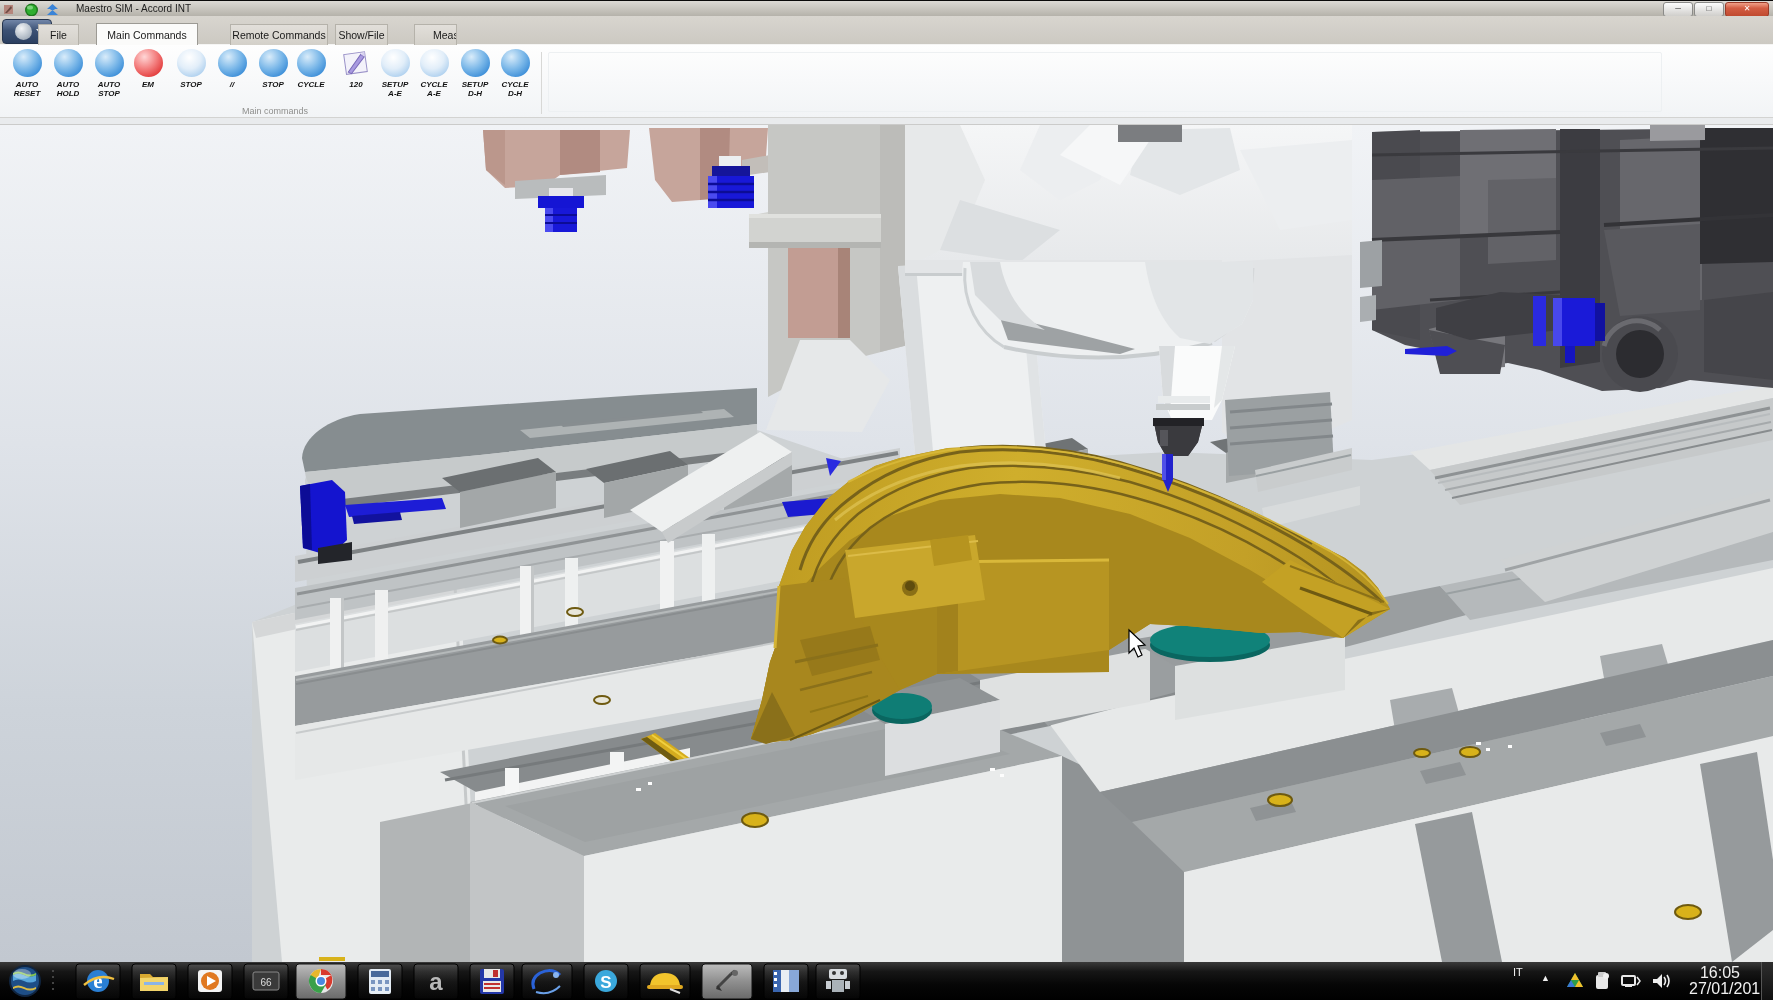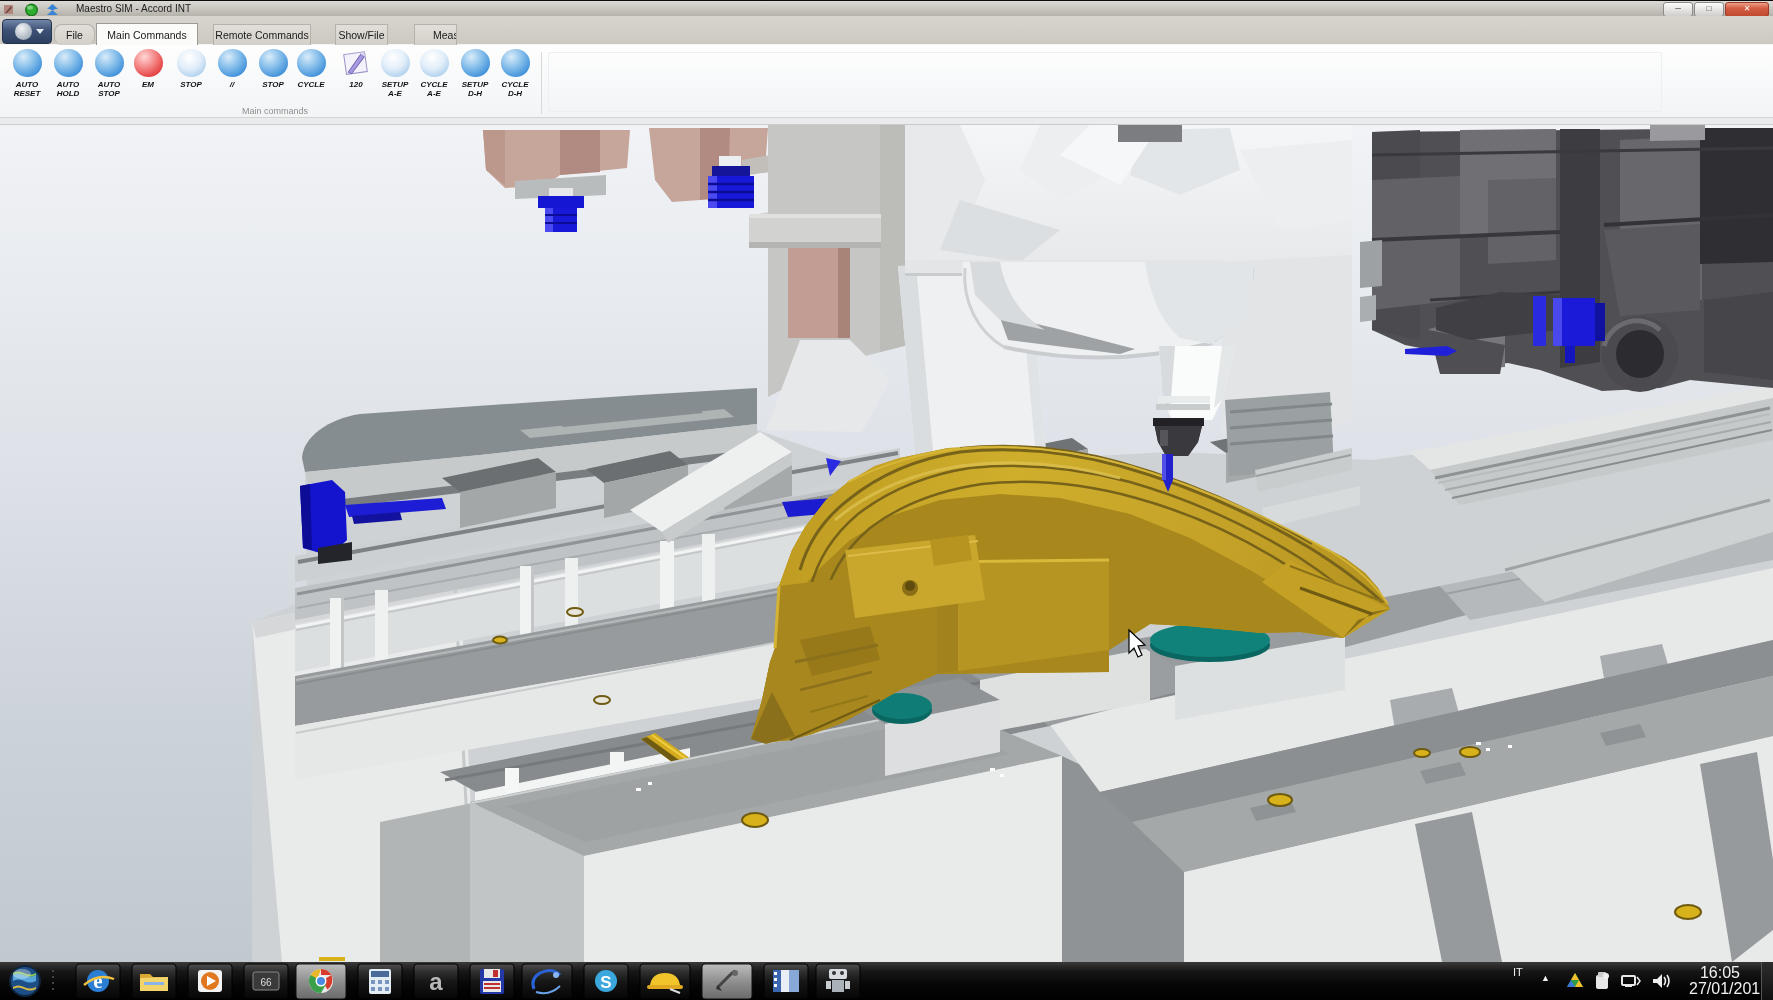--- a/index.html
+++ b/index.html
@@ -49,23 +49,23 @@
         <path d="M6.5 6 L12 11 L1 11 Z" fill="#3a84d8"></path>
       </svg>
  <div class="ttext">Maestro SIM - Accord INT</div>
  <div id="winbtns"><span class="wbtn">─</span><span class="wbtn">□</span><span class="wbtn close">✕</span></div>
 </div>
 <div id="tabrow">
  <div id="appbtn">
         <div class="orb"></div>
         <div class="arr"></div>
       </div>
- <div class="tab" style="left:54px;width:41px;border-radius:8px;">File</div>
+ <div class="tab" style="left:38px;width:41px;">File</div>
  <div class="tab sel" style="left:96px;width:102px;">Main Commands</div>
- <div class="tab" style="left:213px;width:98px;">Remote Commands</div>
+ <div class="tab" style="left:230px;width:98px;">Remote Commands</div>
  <div class="tab" style="left:335px;width:53px;">Show/File</div>
  <div class="tab" style="left:414px;width:43px;padding-left:18px;">Measure</div>
 </div>
 <div id="ribbon">
  <div class="rbtn" style="left:5px">
         <div class="sph b"></div>
         <div class="rlab">AUTO<br>RESET</div>
       </div>
  <div class="rbtn" style="left:46px">
         <div class="sph b"></div>

